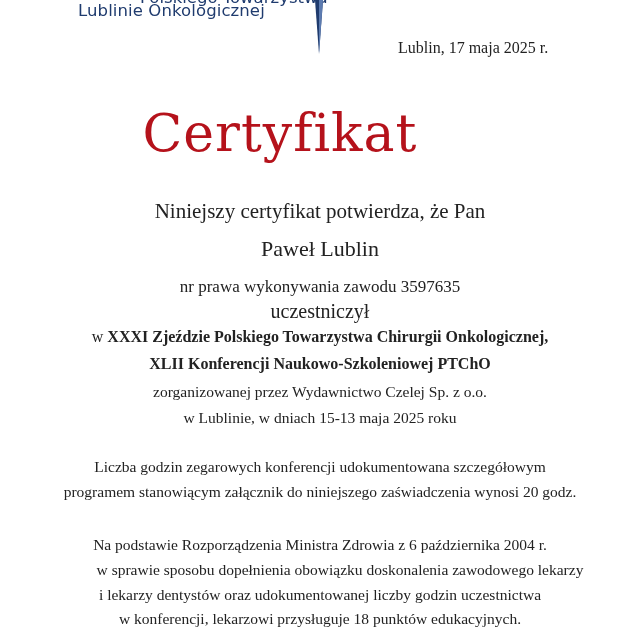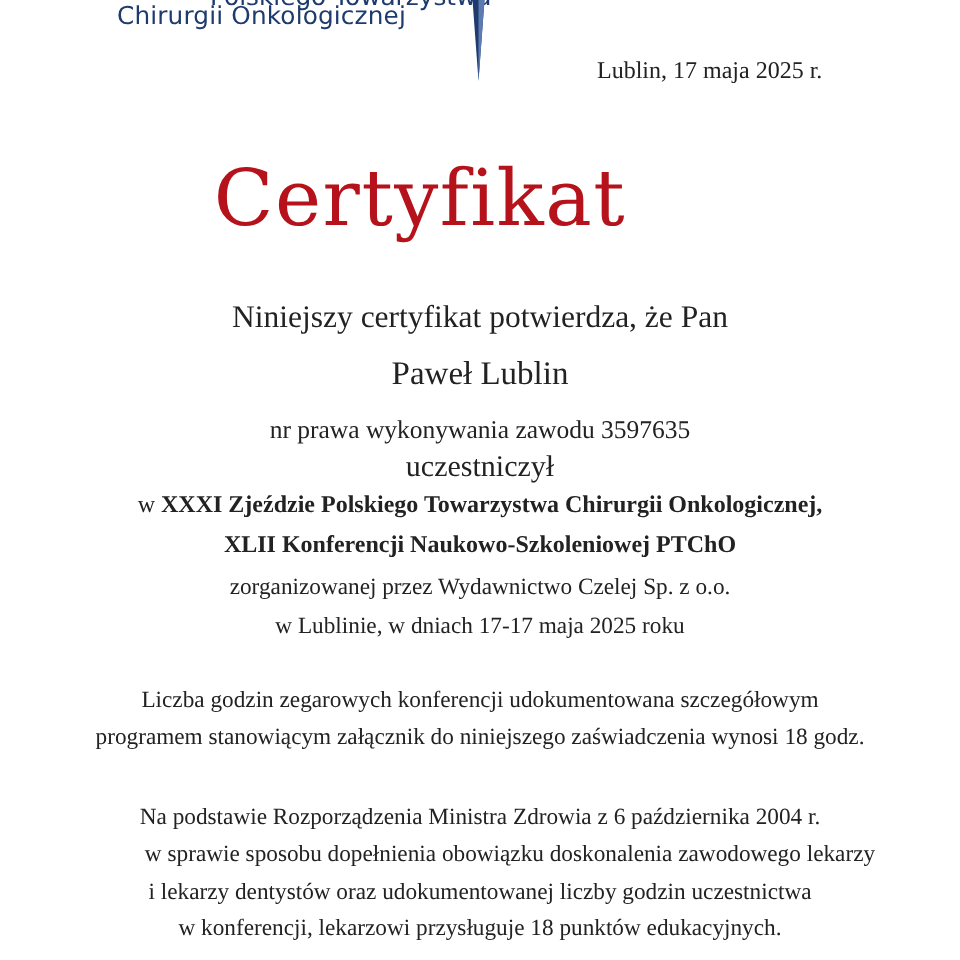--- a/index.html
+++ b/index.html
@@ -80,38 +80,38 @@
     .l-law1 { top: 536px; font-size: 15.5px; }
     .l-law2 { top: 561px; font-size: 15.5px; padding-left: 20px; }
     .l-law3 { top: 586px; font-size: 15.5px; }
     .l-law4 { top: 610px; font-size: 15.5px; }
     b { font-weight: bold; }
   </style>
 </head>
 <body>
 
 <div class="logo-clip-top">Polskiego Towarzystwa</div>
-<div class="logo-text">Chirurgii Onkologicznej</div>
+<div class="logo-text">Lublinie Onkologicznej</div>
 <svg class="logo-needle" viewBox="0 0 14 54">
   <polygon points="3,0 11,0 7,54" fill="#1f3b6e"></polygon>
   <polygon points="7,0 11,0 7,54" fill="#5c7bb0"></polygon>
 </svg>
 
 <div class="date">Lublin, 17 maja 2025 r.</div>
 
 <div class="title">Certyfikat</div>
 
 <div class="line l-confirm">Niniejszy certyfikat potwierdza, że Pan</div>
 <div class="line l-name">Paweł Lublin</div>
 <div class="line l-license">nr prawa wykonywania zawodu 3597635</div>
 <div class="line l-participated">uczestniczył</div>
 <div class="line l-event1"><span>w </span><b>XXXI Zjeździe Polskiego Towarzystwa Chirurgii Onkologicznej,</b></div>
 <div class="line l-event2">XLII Konferencji Naukowo-Szkoleniowej PTChO</div>
 <div class="line l-org">zorganizowanej przez Wydawnictwo Czelej Sp. z o.o.</div>
-<div class="line l-place">w Lublinie, w dniach 17-17 maja 2025 roku</div>
+<div class="line l-place">w Lublinie, w dniach 15-13 maja 2025 roku</div>
 
 <div class="line l-hours1">Liczba godzin zegarowych konferencji udokumentowana szczegółowym</div>
-<div class="line l-hours2">programem stanowiącym załącznik do niniejszego zaświadczenia wynosi 18 godz.</div>
+<div class="line l-hours2">programem stanowiącym załącznik do niniejszego zaświadczenia wynosi 20 godz.</div>
 
 <div class="line l-law1">Na podstawie Rozporządzenia Ministra Zdrowia z 6 października 2004 r.</div>
 <div class="line l-law2">w sprawie sposobu dopełnienia obowiązku doskonalenia zawodowego lekarzy</div>
 <div class="line l-law3">i lekarzy dentystów oraz udokumentowanej liczby godzin uczestnictwa</div>
 <div class="line l-law4">w konferencji, lekarzowi przysługuje 18 punktów edukacyjnych.</div>
 
 </body></html>

